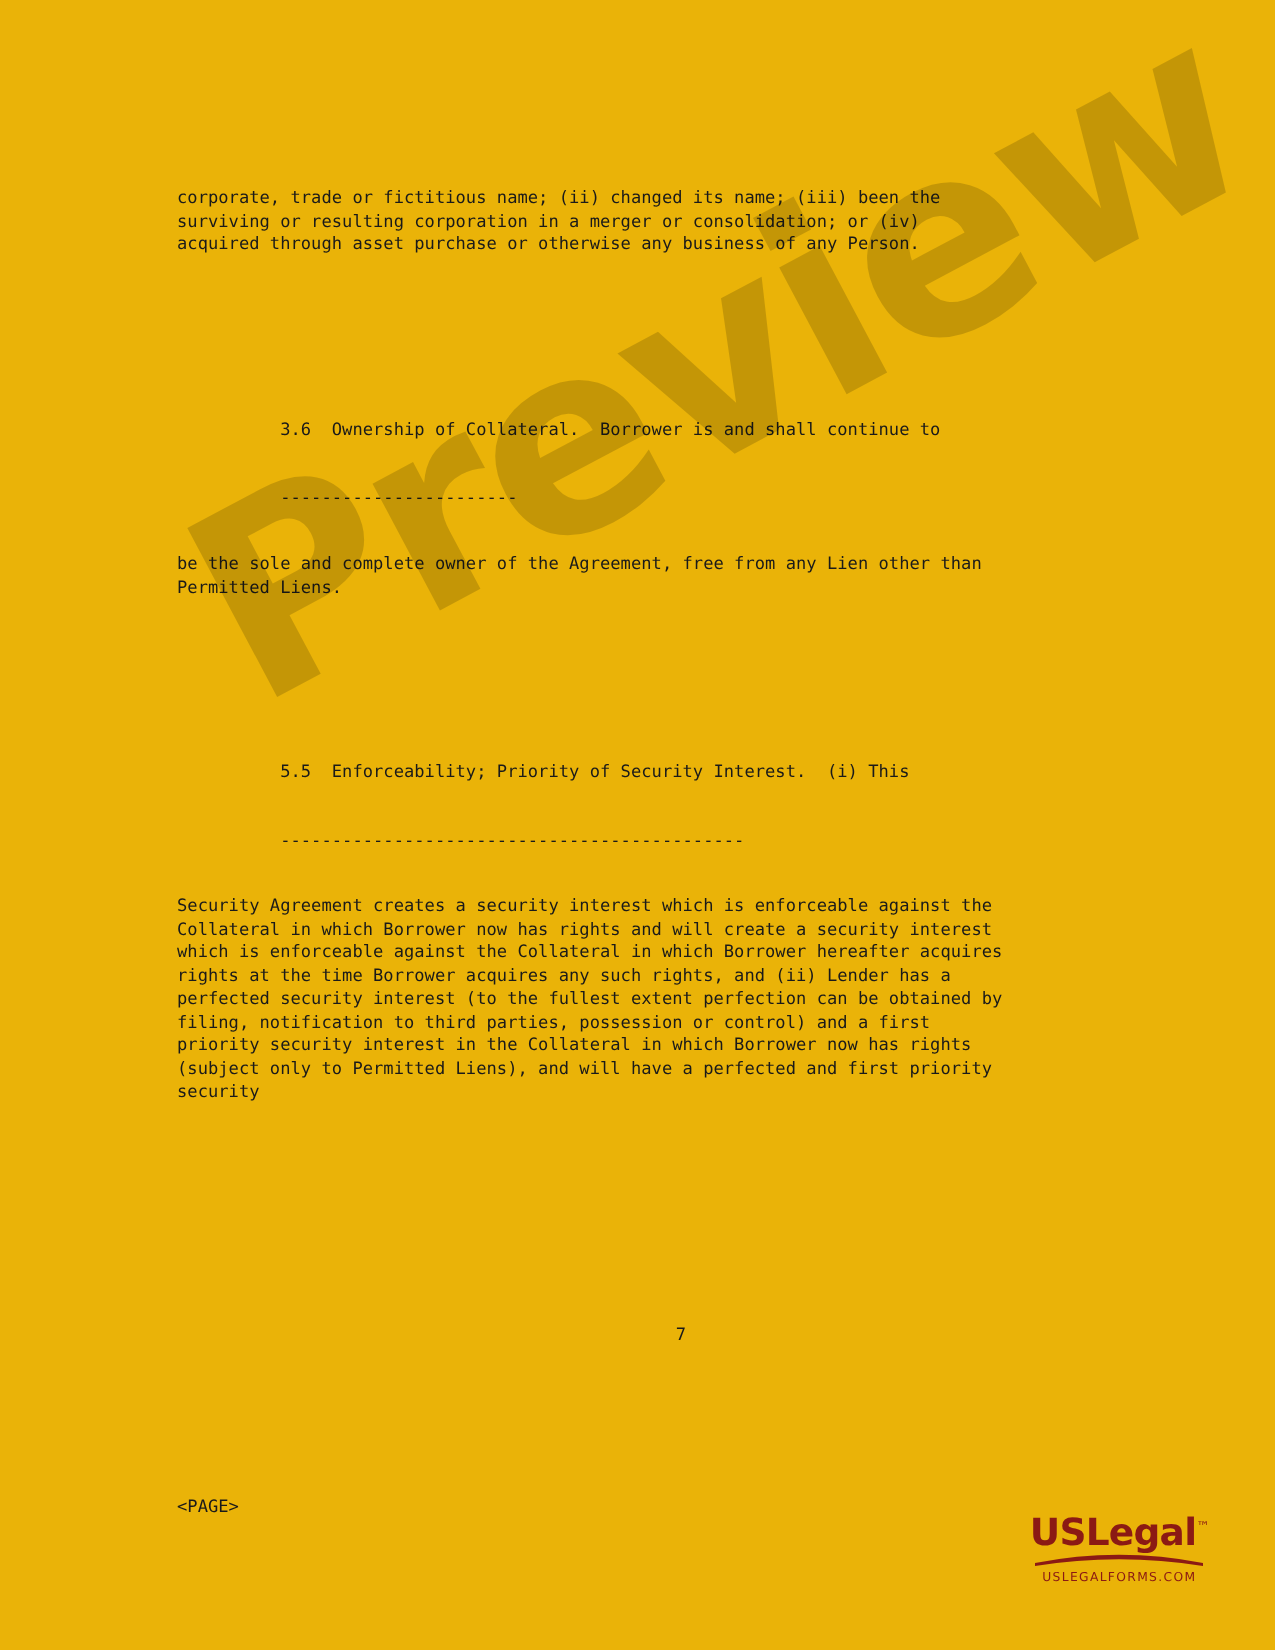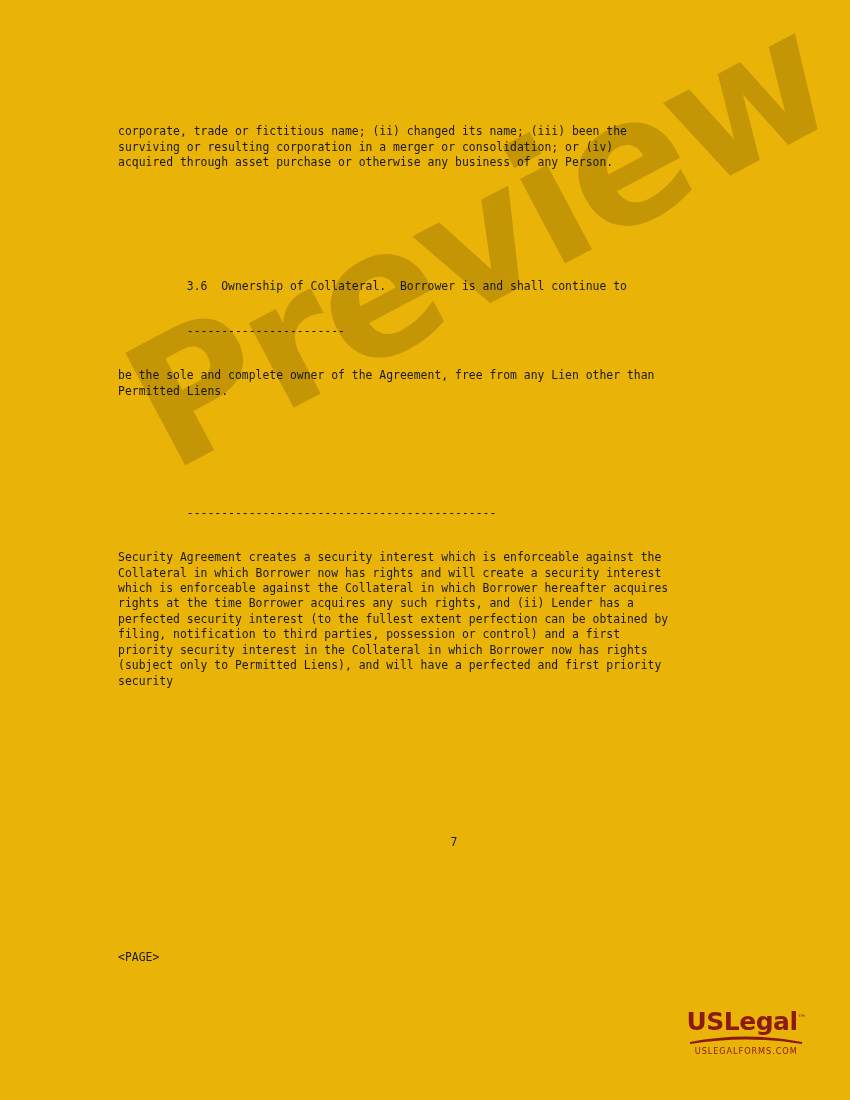--- a/index.html
+++ b/index.html
@@ -125,20 +125,21 @@
 
     <div class="gap-sm"></div>
 
     <p class="para">          3.6  Ownership of Collateral.  Borrower is and shall continue to</p>
     <p class="underline-row">          -----------------------</p>
     <p class="para">be the sole and complete owner of the Agreement, free from any Lien other than
 Permitted Liens.</p>
 
     <div class="gap-sm"></div>
 
+    <p class="para">          5.5  Enforceability; Priority of Security Interest.  (i) This</p>
     <p class="underline-row">          ---------------------------------------------</p>
     <p class="para">Security Agreement creates a security interest which is enforceable against the
 Collateral in which Borrower now has rights and will create a security interest
 which is enforceable against the Collateral in which Borrower hereafter acquires
 rights at the time Borrower acquires any such rights, and (ii) Lender has a
 perfected security interest (to the fullest extent perfection can be obtained by
 filing, notification to third parties, possession or control) and a first
 priority security interest in the Collateral in which Borrower now has rights
 (subject only to Permitted Liens), and will have a perfected and first priority
 security</p>

